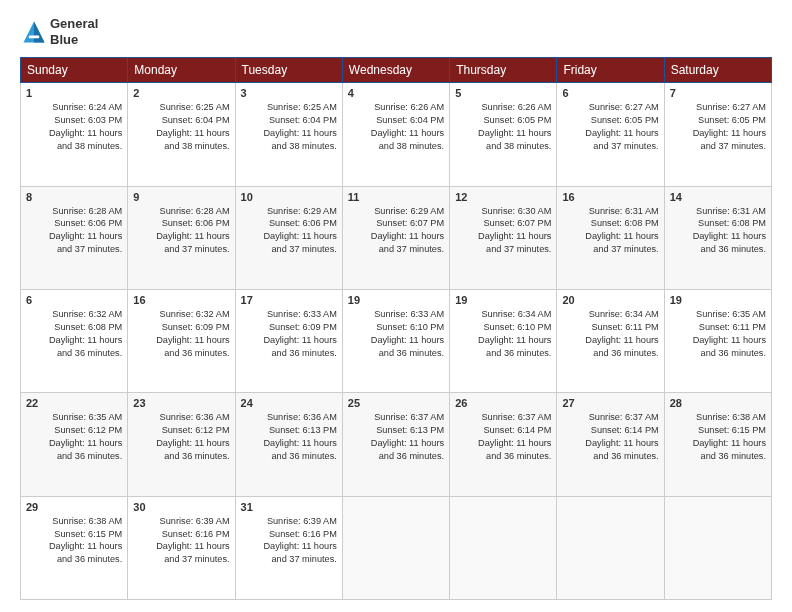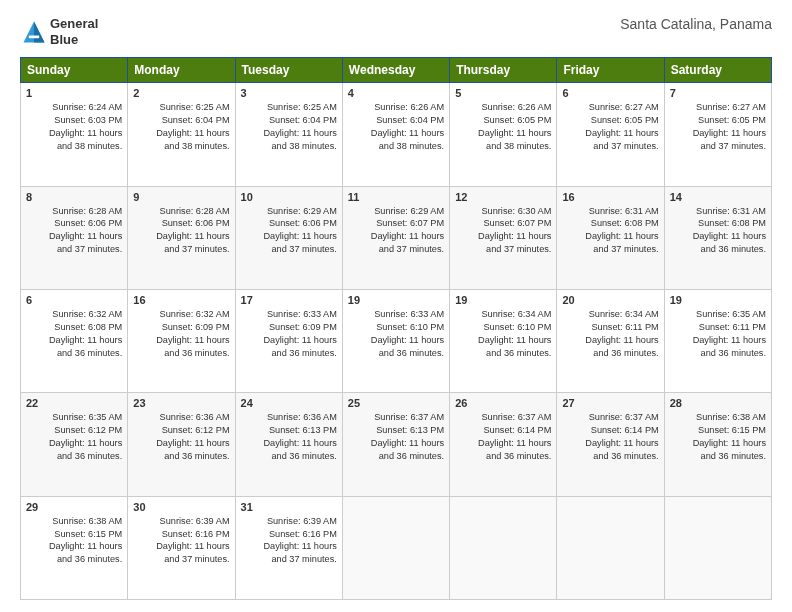--- a/index.html
+++ b/index.html
@@ -13,21 +13,21 @@
     .page {
       width: 792px;
       height: 612px;
       padding: 16px 20px 12px 20px;
       display: flex;
       flex-direction: column;
     }
     .header {
       display: flex;
       justify-content: space-between;
-      align-items: flex-start;
+      align-items: flex-end;
       margin-bottom: 10px;
     }
     .logo {
       display: flex;
       align-items: center;
     }
     .logo-text {
       font-size: 13px;
       font-weight: bold;
       line-height: 1.2;
@@ -52,24 +52,24 @@
       color: #555;
     }
     .calendar {
       flex: 1;
       border: 1px solid #ccc;
       border-collapse: collapse;
       width: 100%;
       table-layout: fixed;
     }
     .calendar thead tr th {
-      background-color: #4d7c0f;
+      background-color: #7f1d1d;
       color: #fff;
       font-size: 12px;
-      font-weight: bold;
+      font-weight: normal;
       padding: 5px 6px;
       text-align: left;
       border: 1px solid #1e5099;
     }
     .calendar tbody tr td {
       border: 1px solid #ccc;
       vertical-align: top;
       padding: 4px 5px;
       font-size: 9.5px;
       color: #333;
@@ -105,21 +105,20 @@
         <polygon points="16,4 28,28 4,28" fill="#2e9bd6"></polygon>
         <polygon points="16,4 28,28 16,28" fill="#1a6fa8"></polygon>
         <rect x="10" y="20" width="12" height="3" fill="#fff" rx="1"></rect>
       </svg>
       <div class="logo-text">
         <div>General</div>
         <div>Blue</div>
       </div>
     </div>
     <div class="title-block">
-      <div class="subtitle">Santa Catalina, Panama</div>
     </div>
   </div>
 
   <table class="calendar">
     <thead>
       <tr>
       <th>Sunday</th>
           <th>Monday</th>
           <th>Tuesday</th>
           <th>Wednesday</th>

